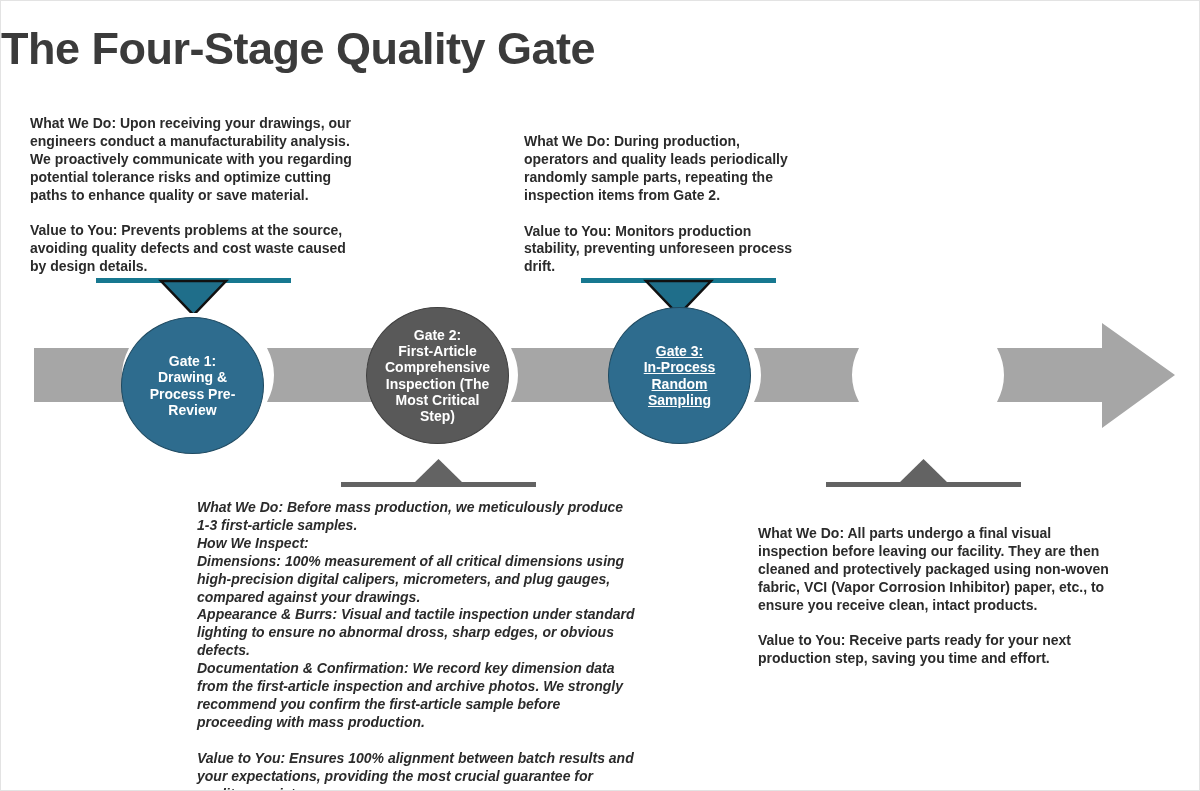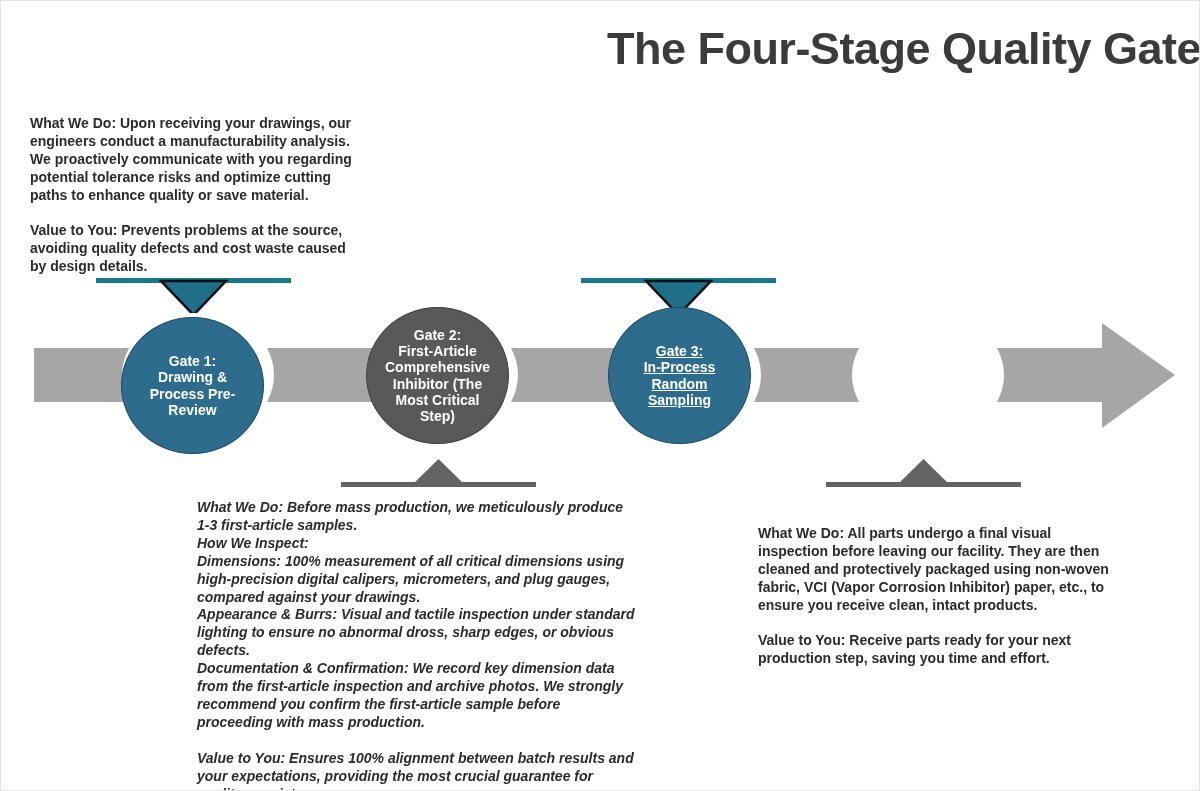--- a/index.html
+++ b/index.html
@@ -19,21 +19,21 @@
     border: 1px solid #e3e3e3;
     overflow: hidden;
   }
 
   
   .title {
     position: absolute;
     top: 22px;
     left: 0;
     width: 1200px;
-    text-align: right;
+    text-align: left;
     font-size: 45px;
     font-weight: bold;
     color: #3b3b3b;
     letter-spacing: -0.5px;
   }
 
   
   .band-layer {
     position: absolute;
     left: 0;
@@ -133,21 +133,21 @@
     <span style="white-space:pre-line">Gate 1:
 Drawing &amp;
 Process Pre-
 Review</span>
   </div>
 
   <div class="gate gate-gray gate-2">
     <span style="white-space:pre-line">Gate 2:
 First-Article
 Comprehensive
-Inhibitor (The
+Inspection (The
 Most Critical
 Step)</span>
   </div>
 
   <div class="gate gate-teal gate-3">
     <span style="white-space:pre-line">Gate 3:
 In-Process
 Random
 Sampling</span>
   </div>
@@ -156,20 +156,28 @@
   <div class="tblock tb-gate1">What We Do: Upon receiving your drawings, our
 engineers conduct a manufacturability analysis.
 We proactively communicate with you regarding
 potential tolerance risks and optimize cutting
 paths to enhance quality or save material.
 
 Value to You: Prevents problems at the source,
 avoiding quality defects and cost waste caused
 by design details.</div>
 
+  <div class="tblock tb-gate3">What We Do: During production,
+operators and quality leads periodically
+randomly sample parts, repeating the
+inspection items from Gate 2.
+
+Value to You: Monitors production
+stability, preventing unforeseen process
+drift.</div>
 
   <div class="tblock tb-gate2">What We Do: Before mass production, we meticulously produce
 1-3 first-article samples.
 How We Inspect:
 Dimensions: 100% measurement of all critical dimensions using
 high-precision digital calipers, micrometers, and plug gauges,
 compared against your drawings.
 Appearance &amp; Burrs: Visual and tactile inspection under standard
 lighting to ensure no abnormal dross, sharp edges, or obvious
 defects.

